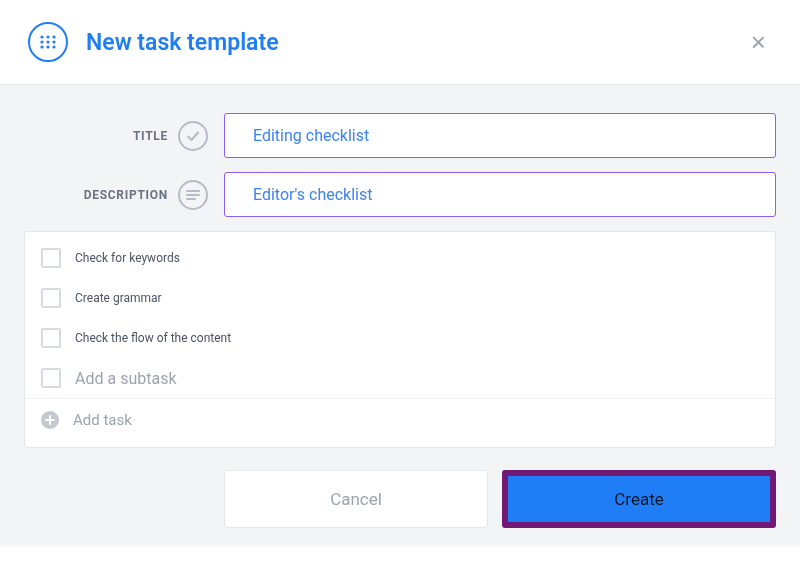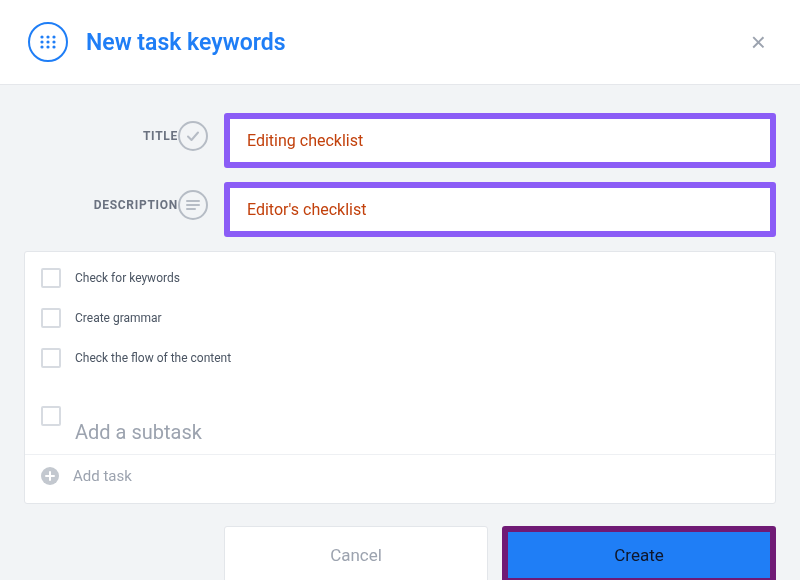--- a/index.html
+++ b/index.html
@@ -52,20 +52,21 @@
       align-items: flex-start;
       margin-bottom: 14px;
     }
     .label-col {
       width: 200px;
       display: flex;
       align-items: center;
       justify-content: flex-end;
       padding-right: 16px;
       padding-top: 8px;
+      gap: 10px;
       flex-shrink: 0;
     }
     .label-text {
       color: #6b7280;
       font-size: 12px;
       font-weight: 700;
       letter-spacing: 0.06em;
     }
     .field-icon {
       width: 30px; height: 30px;
@@ -73,25 +74,25 @@
       border-radius: 50%;
       display: flex;
       align-items: center;
       justify-content: center;
       flex-shrink: 0;
     }
     .input-col { flex: 1; }
     .text-input {
       width: 100%;
       background: #fff;
-      border: 6px solid #8b5cf6;
+      border: 1px solid #8b5cf6;
       border-radius: 3px;
-      padding: 12px 17px;
+      padding: 12px 28px;
       font-size: 16px;
-      color: #c2410c;
+      color: #3b82f6;
       font-family: inherit;
     }
     .subtasks-box {
       background: #fff;
       border: 1px solid #e3e6ea;
       border-radius: 3px;
       padding: 6px 0;
     }
     .subtask-row {
       display: flex;
@@ -105,26 +106,25 @@
       flex-shrink: 0;
       margin-right: 14px;
       cursor: pointer;
     }
     .subtask-text {
       font-size: 12px;
       color: #4b5563;
     }
     .subtask-input {
       border: none;
-      font-size: 20px;
+      font-size: 16px;
       color: #4b5563;
       font-family: inherit;
       width: 100%;
       padding: 0;
-      margin-top: 32px;
     }
     .subtask-input::placeholder { color: #9ca3af; }
     .add-more-row {
       display: flex;
       align-items: center;
       padding: 12px 16px;
       border-top: 1px solid #eef0f3;
       cursor: pointer;
     }
     .plus-icon {
@@ -175,21 +175,21 @@
         <circle cx="10" cy="5" r="1.6" fill="#1f7ef6"></circle>
         <circle cx="16" cy="5" r="1.6" fill="#1f7ef6"></circle>
       <circle cx="4" cy="10" r="1.6" fill="#1f7ef6"></circle>
         <circle cx="10" cy="10" r="1.6" fill="#1f7ef6"></circle>
         <circle cx="16" cy="10" r="1.6" fill="#1f7ef6"></circle>
       <circle cx="4" cy="15" r="1.6" fill="#1f7ef6"></circle>
         <circle cx="10" cy="15" r="1.6" fill="#1f7ef6"></circle>
         <circle cx="16" cy="15" r="1.6" fill="#1f7ef6"></circle>
     </svg>
   </div>
-  <div class="header-title">New task keywords</div>
+  <div class="header-title">New task template</div>
   <button class="close-btn">×</button>
 </div>
 
 <div class="body">
 
   <div class="field-row">
     <div class="label-col">
       <span class="label-text">TITLE</span>
       <span class="field-icon">
         <svg width="16" height="16" viewBox="0 0 16 16">

